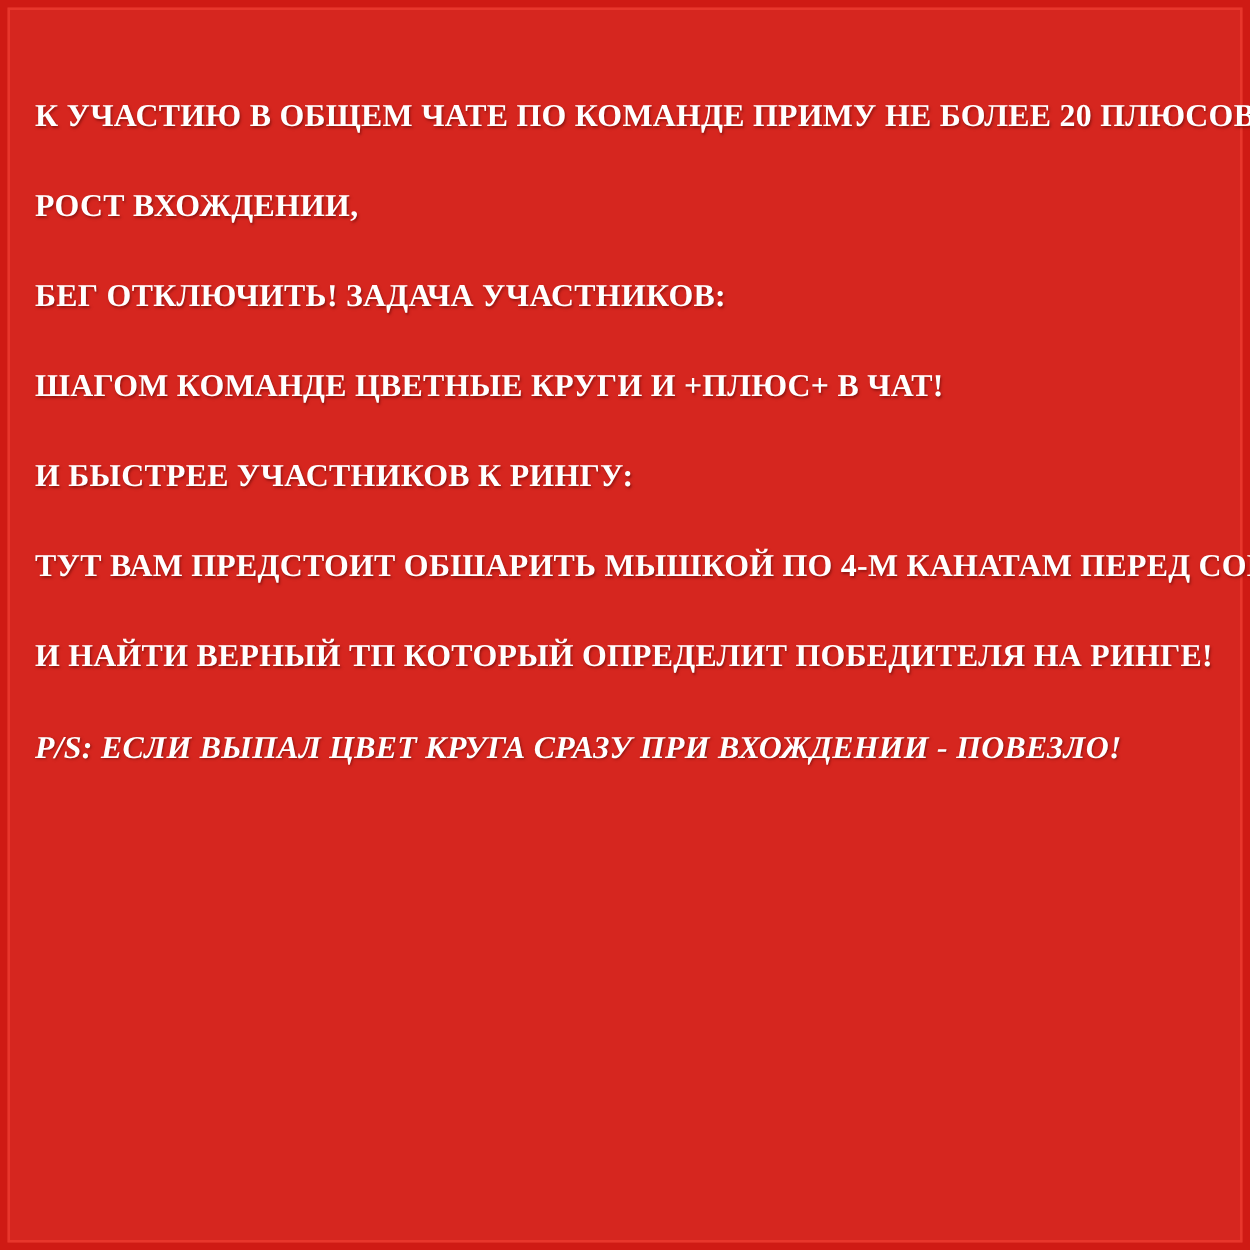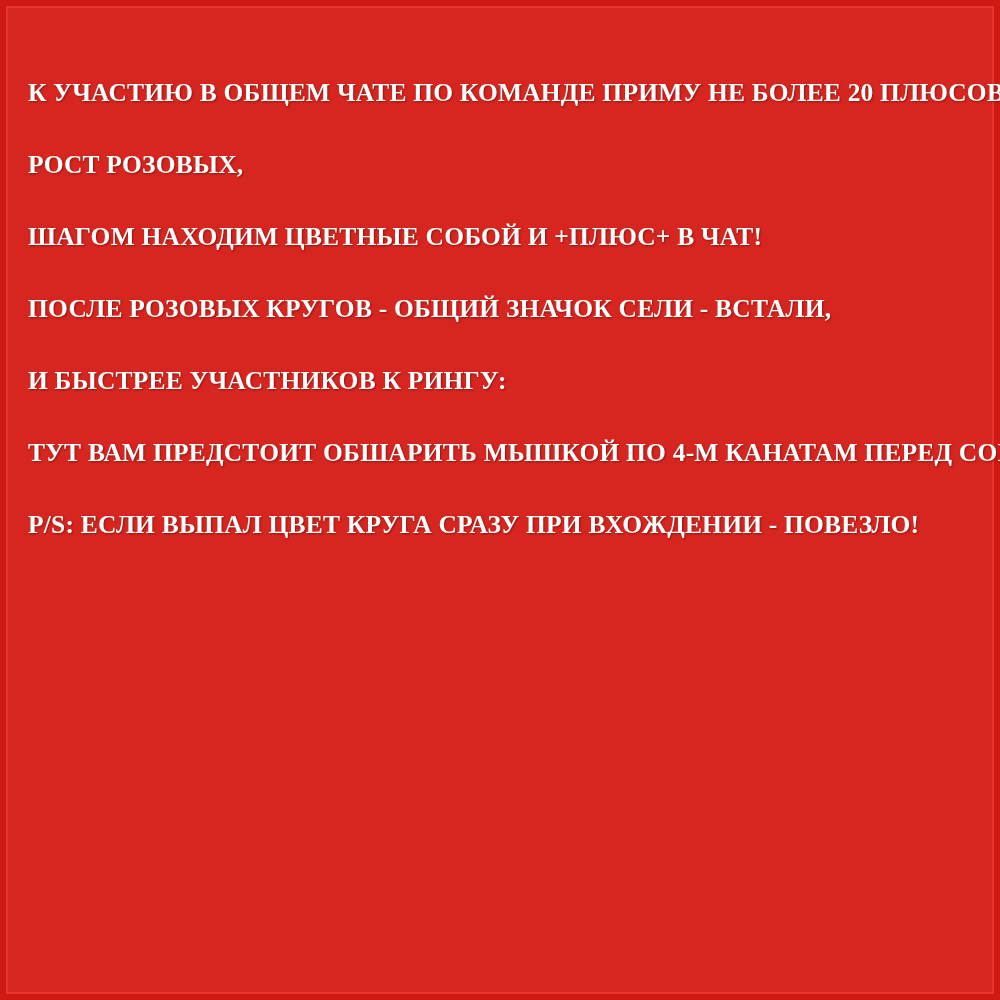--- a/index.html
+++ b/index.html
@@ -42,29 +42,31 @@
     font-weight: 700;
     font-size: 25.5px;
     letter-spacing: 0.2px;
     line-height: 1.18;
     margin: 0 0 42px 0;
     white-space: nowrap;
     text-shadow: 1px 1px 2px rgba(90, 8, 5, 0.55);
   }
   .line:last-child {
     margin-bottom: 0;
+    font-style: italic;
   }
 </style>
 </head>
 <body>
 
 <div class="page">
   <div class="border-inner"></div>
   <div class="lines">
     <p class="line">К УЧАСТИЮ В ОБЩЕМ ЧАТЕ ПО КОМАНДЕ ПРИМУ НЕ БОЛЕЕ 20 ПЛЮСОВ!</p>
-    <p class="line">РОСТ РОЗОВЫХ,</p>
-    <p class="line">ШАГОМ НАХОДИМ ЦВЕТНЫЕ СОБОЙ И +ПЛЮС+ В ЧАТ!</p>
-    <p class="line">ПОСЛЕ РОЗОВЫХ КРУГОВ - ОБЩИЙ ЗНАЧОК СЕЛИ - ВСТАЛИ,</p>
+    <p class="line">РОСТ ВХОЖДЕНИИ,</p>
+    <p class="line">БЕГ ОТКЛЮЧИТЬ! ЗАДАЧА УЧАСТНИКОВ:</p>
+    <p class="line">ШАГОМ КОМАНДЕ ЦВЕТНЫЕ КРУГИ И +ПЛЮС+ В ЧАТ!</p>
     <p class="line">И БЫСТРЕЕ УЧАСТНИКОВ К РИНГУ:</p>
     <p class="line">ТУТ ВАМ ПРЕДСТОИТ ОБШАРИТЬ МЫШКОЙ ПО 4-М КАНАТАМ ПЕРЕД СОБОЙ</p>
+    <p class="line">И НАЙТИ ВЕРНЫЙ ТП КОТОРЫЙ ОПРЕДЕЛИТ ПОБЕДИТЕЛЯ НА РИНГЕ!</p>
     <p class="line">P/S: ЕСЛИ ВЫПАЛ ЦВЕТ КРУГА СРАЗУ ПРИ ВХОЖДЕНИИ - ПОВЕЗЛО!</p>
   </div>
 </div>
 
 </body></html>

